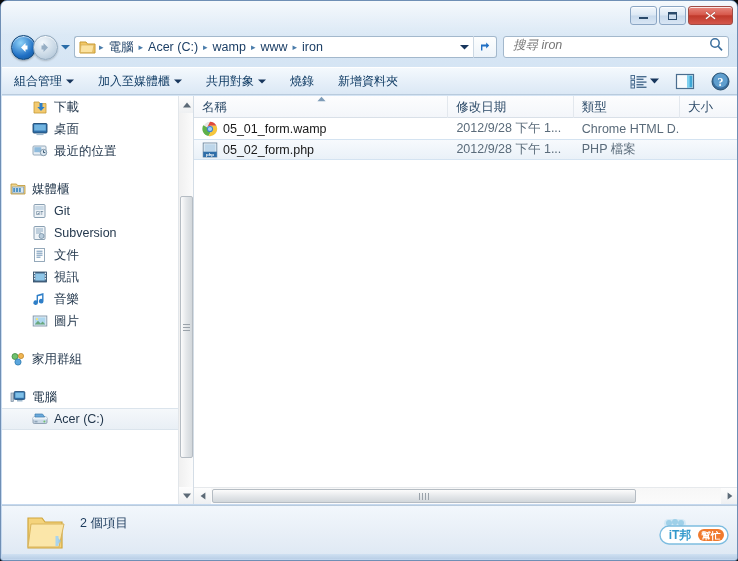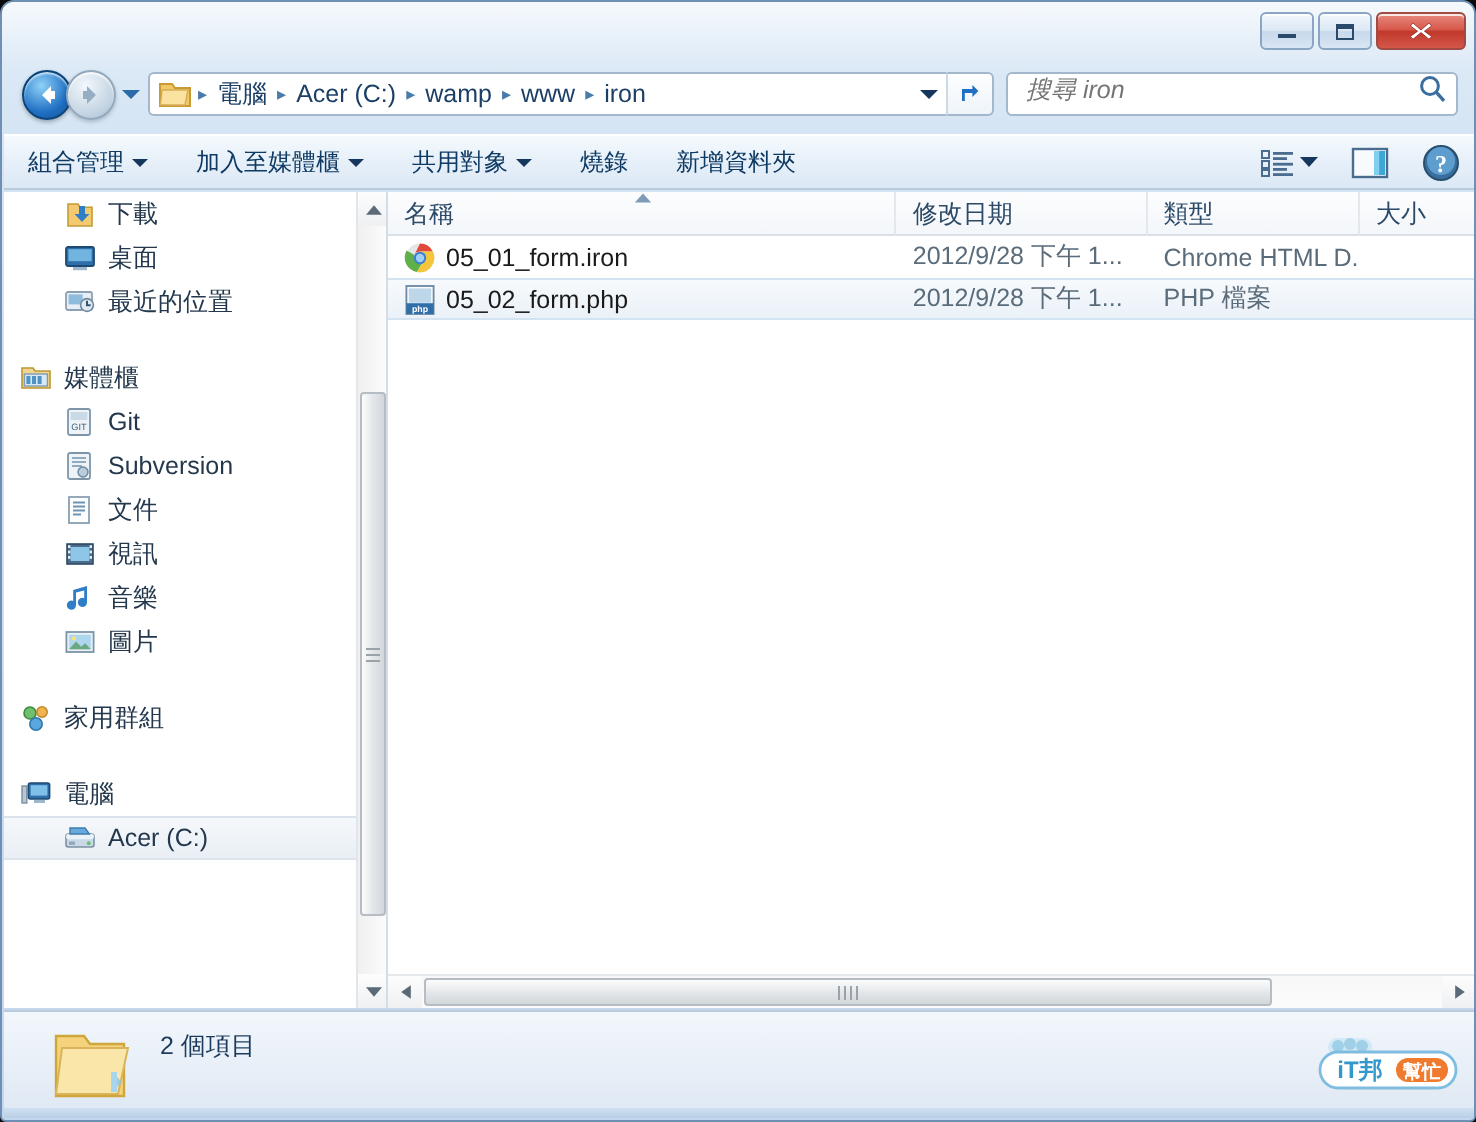--- a/index.html
+++ b/index.html
@@ -612,21 +612,21 @@
         <div class="frow">
           <div class="fcell" style="width:264px">
             <svg class="fico" viewBox="0 0 16 16">
               <circle cx="8" cy="8" r="7.2" fill="#e6e6e6"></circle>
               <path d="M8 0.8 A7.2 7.2 0 0 1 14.4 4.8 H8 A3.2 3.2 0 0 0 5.2 6.5 Z" fill="#e04a3a"></path>
               <path d="M1.3 4.3 A7.2 7.2 0 0 0 6.5 15 L9.2 10.2 A3.2 3.2 0 0 1 5.2 6.5 Z" fill="#5fb04a"></path>
               <path d="M14.4 4.8 A7.2 7.2 0 0 1 6.5 15 L9.2 10.2 A3.2 3.2 0 0 0 8 4.8 Z" fill="#f5c63c"></path>
               <circle cx="8" cy="8" r="3.1" fill="#3b7fd4"></circle>
               <circle cx="8" cy="8" r="2.1" fill="#9fd0f5"></circle>
             </svg>
-            <span>05_01_form.iron</span>
+            <span>05_01_form.wamp</span>
           </div>
           <div class="fcell dim" style="width:130px">2012/9/28 下午 1...</div>
           <div class="fcell dim" style="width:110px">Chrome HTML D...</div>
           <div class="fcell dim" style="width:60px"></div>
         </div>
 
         <div class="frow selected">
           <div class="fcell" style="width:264px">
             <svg class="fico" viewBox="0 0 16 16">
               <rect x="1.2" y="1" width="13.6" height="14" fill="#fafcfd" stroke="#6c87a0" stroke-width=".9"></rect>

